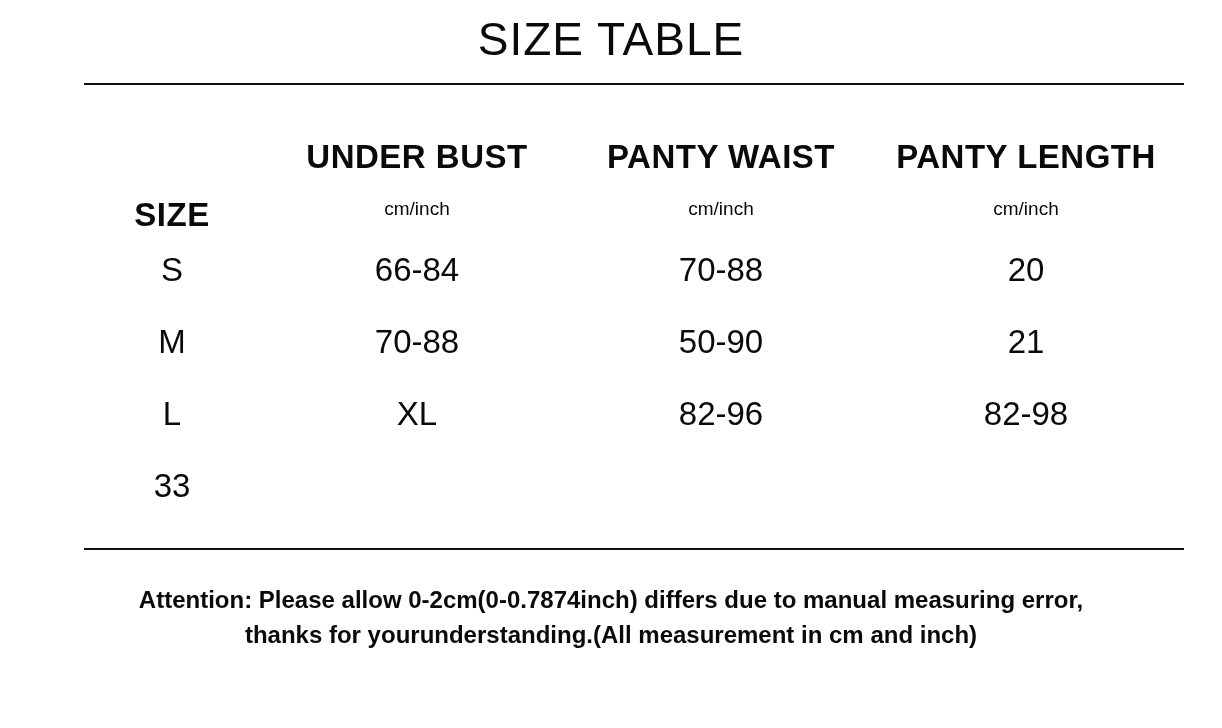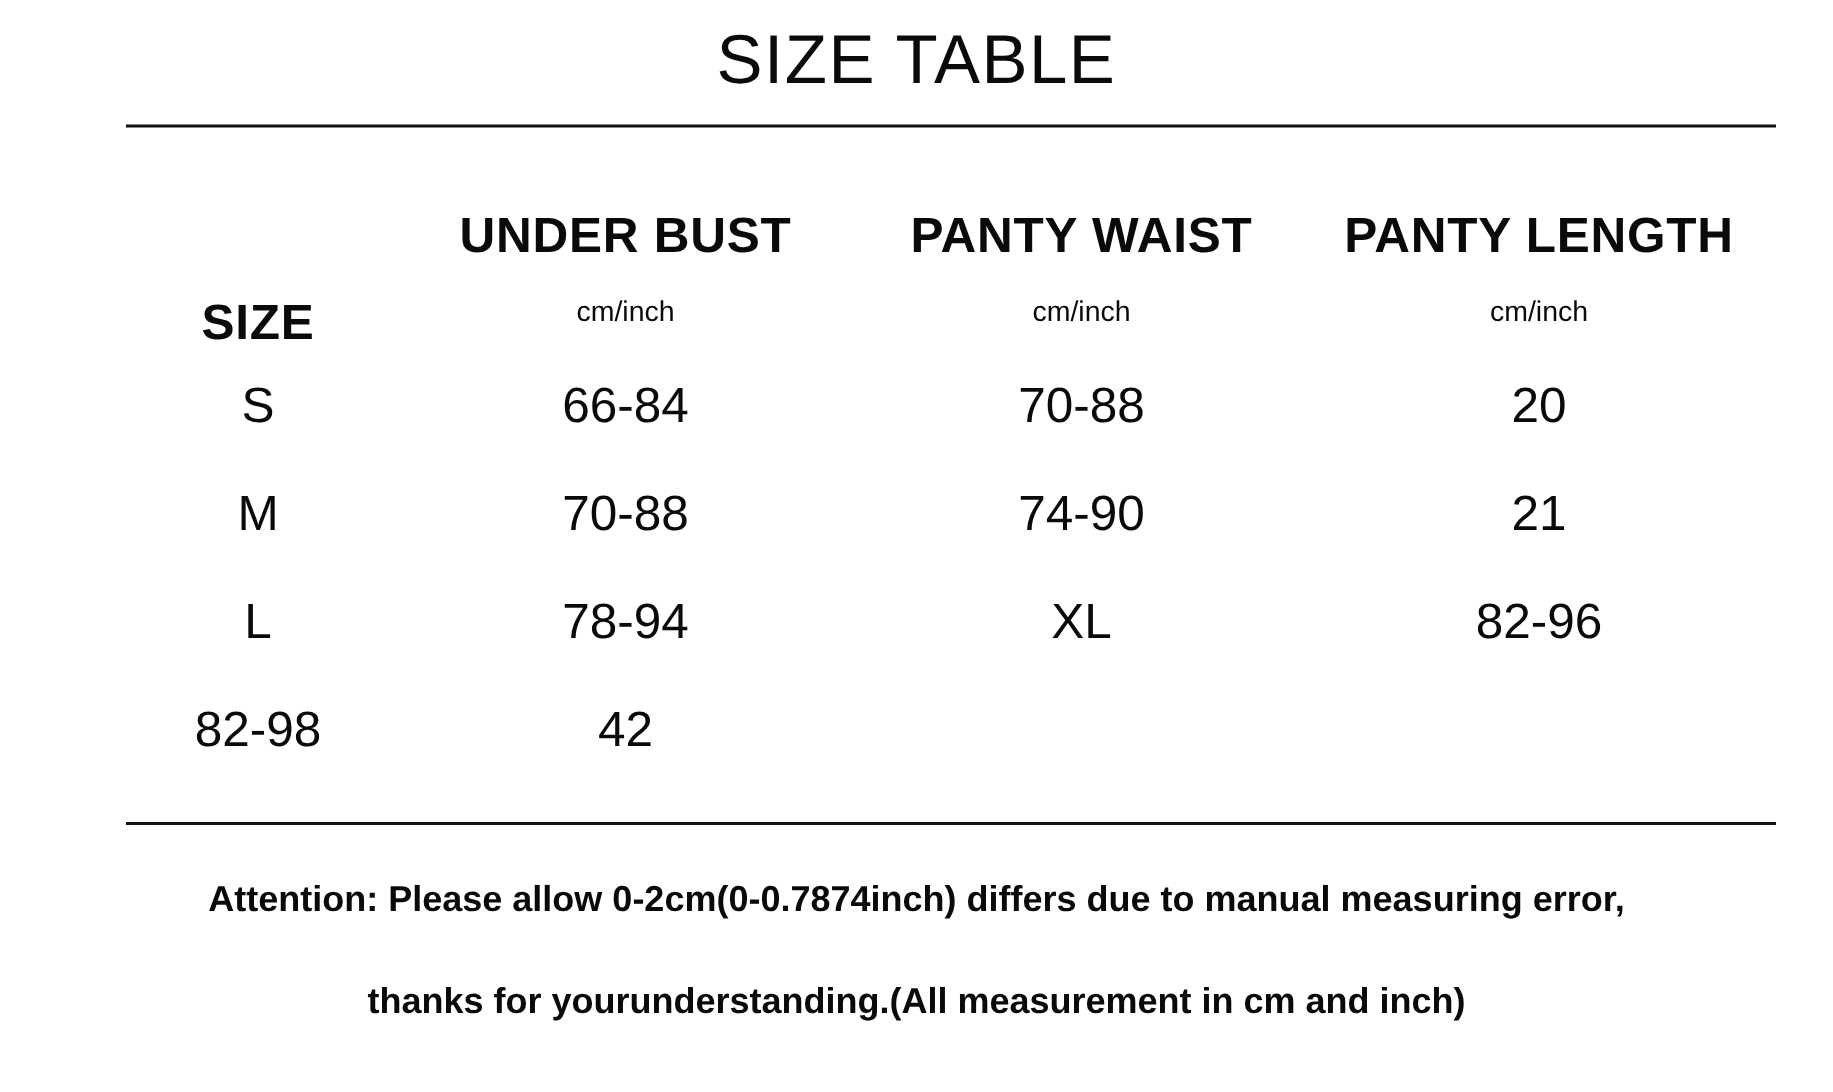--- a/index.html
+++ b/index.html
@@ -87,21 +87,21 @@
   .attention {
     position: absolute;
     left: 0;
     width: 100%;
     text-align: center;
     font-size: 24px;
     font-weight: 700;
     color: #0a0a0a;
   }
   .attention-line1 { top: 586px; }
-  .attention-line2 { top: 654px; text-align: center; }
+  .attention-line2 { top: 621px; text-align: center; }
 </style>
 </head>
 <body>
 
 <div class="page">
 
   <div class="title">SIZE TABLE</div>
 
   <div class="rule rule-top"></div>
 
@@ -123,30 +123,29 @@
       <div class="unit-line">cm/inch</div>
     </div>
 
     <div class="data-cell">S</div>
     <div class="data-cell">66-84</div>
     <div class="data-cell">70-88</div>
     <div class="data-cell">20</div>
 
     <div class="data-cell">M</div>
     <div class="data-cell">70-88</div>
-    <div class="data-cell">74-90</div>
+    <div class="data-cell">50-90</div>
     <div class="data-cell">21</div>
 
     <div class="data-cell">L</div>
-    <div class="data-cell">78-94</div>
 
     <div class="data-cell">XL</div>
     <div class="data-cell">82-96</div>
     <div class="data-cell">82-98</div>
-    <div class="data-cell">42</div>
+    <div class="data-cell">33</div>
 
   </div>
 
   <div class="rule rule-bottom"></div>
 
   <div class="attention attention-line1">Attention: Please allow 0-2cm(0-0.7874inch) differs due to manual measuring error,</div>
   <div class="attention attention-line2">thanks for yourunderstanding.(All measurement in cm and inch)</div>
 
 </div>
 

